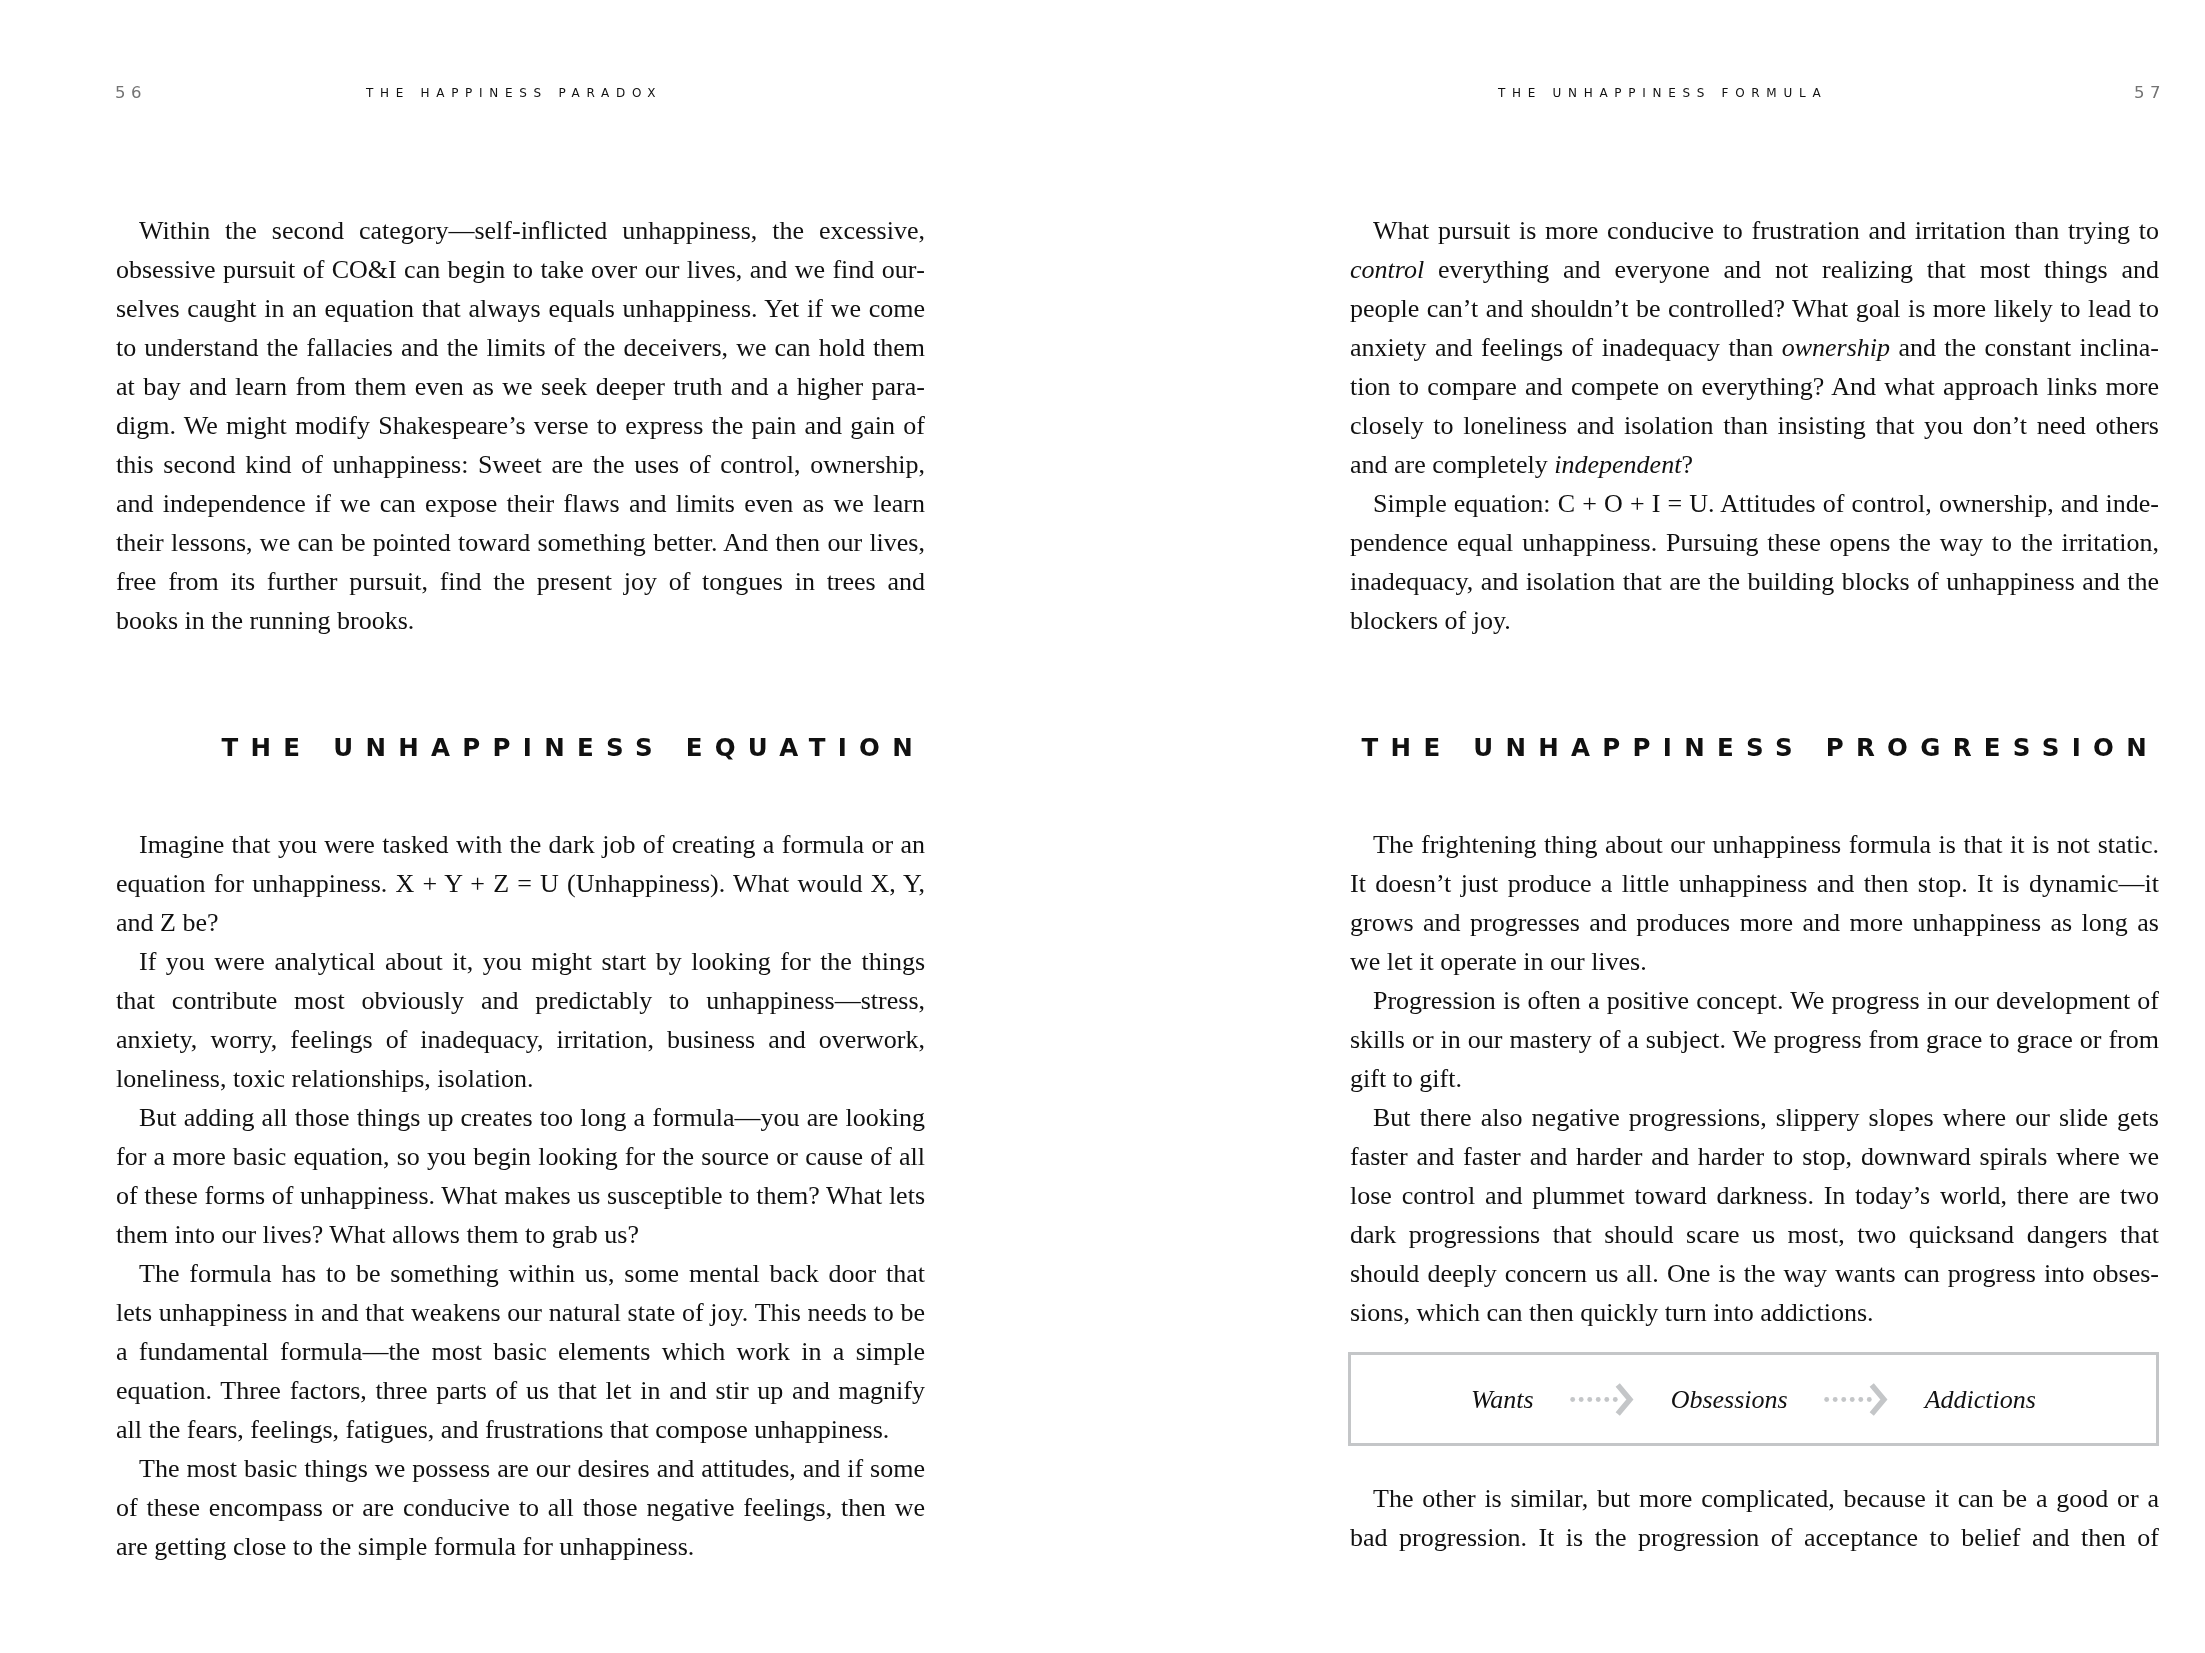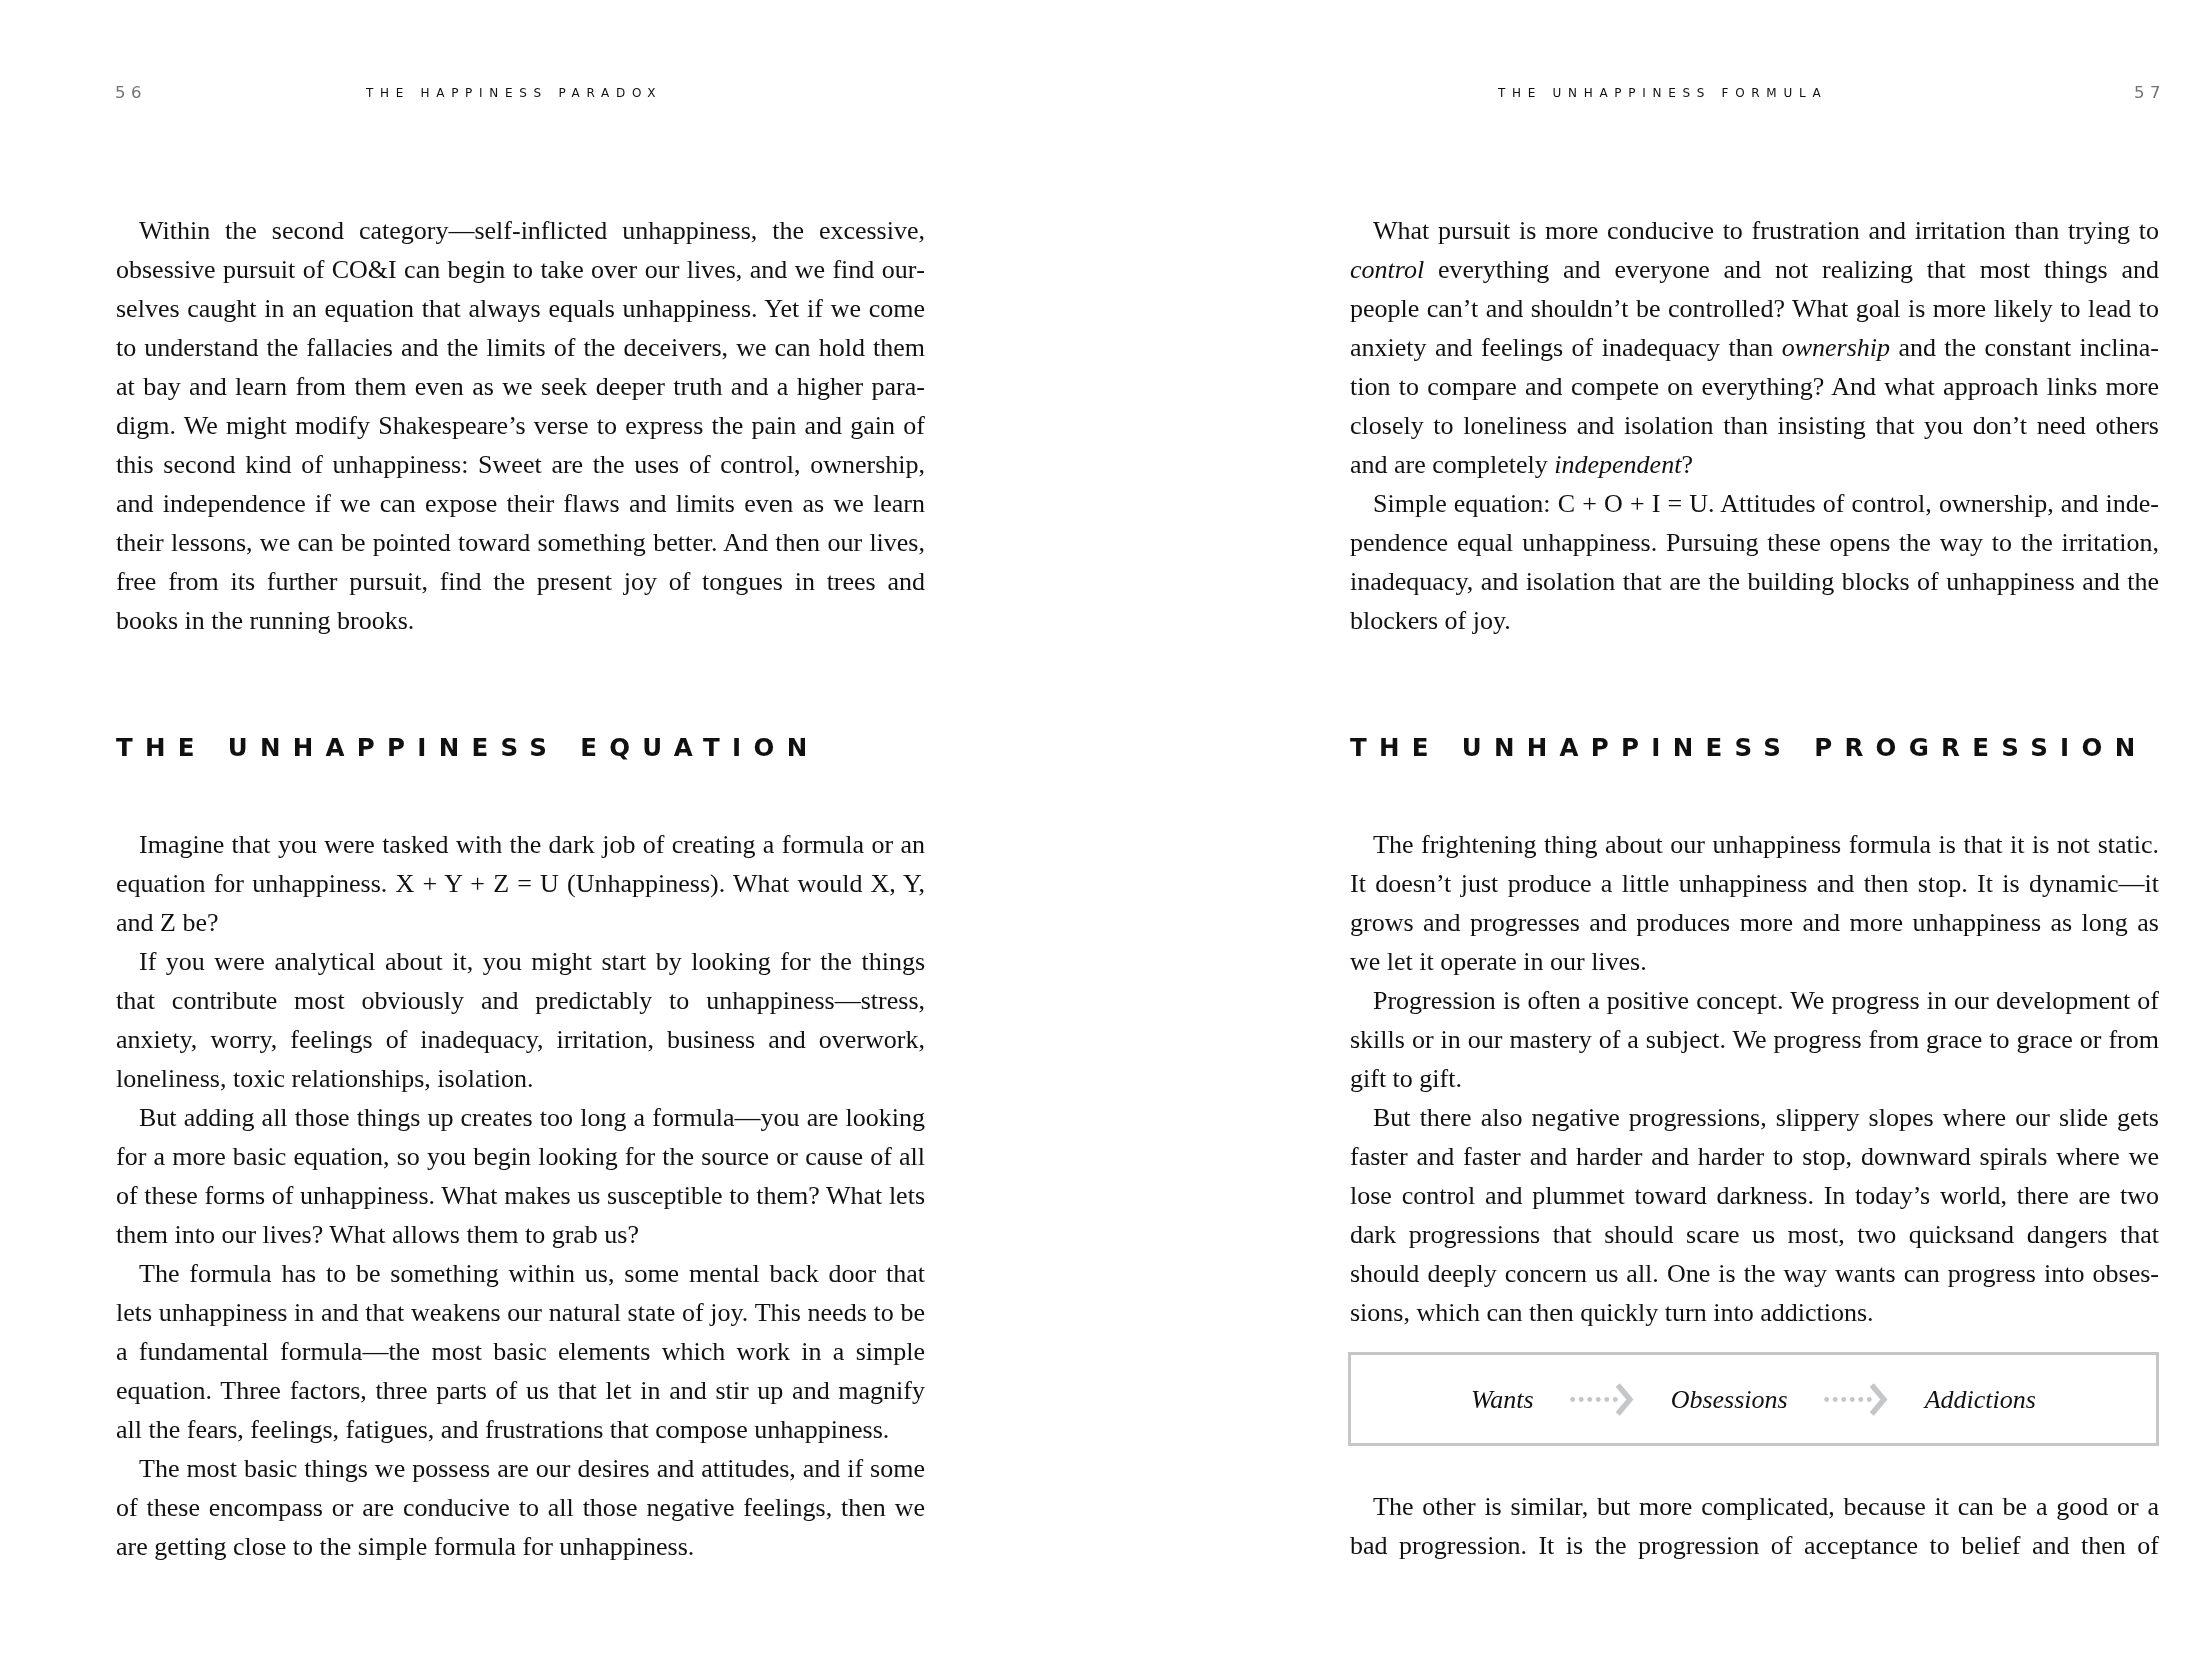--- a/index.html
+++ b/index.html
@@ -23,21 +23,21 @@
   .column {
     position: absolute; width: 809px;
     font-family: "Liberation Serif", serif;
     font-size: 26px; line-height: 39px; color: #111;
     text-align: justify;
   }
   .column p { margin: 0; text-indent: 23px; hyphens: manual; }
   .column em { font-style: italic; }
 
   .section-heading {
-    position: absolute; width: 809px; text-align: left;
+    position: absolute; width: 809px; text-align: right;
     font-family: "DejaVu Sans", sans-serif; font-weight: bold;
     font-size: 24.5px; letter-spacing: 12.3px; line-height: 37px; color: #111;
     white-space: nowrap;
   }
 
   .flow-box {
     position: absolute; left: 188px; top: 1352px; width: 805px; height: 88px;
     border: 3.7px solid #c4c6c8; background: #fff;
     display: flex; align-items: center; justify-content: center; gap: 12px;
   }
@@ -114,17 +114,17 @@
           <circle cx="48" cy="30" r="4"></circle>
             <circle cx="62" cy="30" r="4"></circle>
             <circle cx="76" cy="30" r="4"></circle>
         </g>
         <polyline points="80,6 100,30 80,54" fill="none" stroke="#c4c6c8" stroke-width="9"></polyline>
       </svg>
     </span>
     <span class="flow-term">Addictions</span>
   </div>
 
-  <div class="column" style="left:190px; top:1479px;margin-top:8px;">
+  <div class="column" style="left:190px; top:1479px;">
     <p style="text-align-last: justify;">The other is similar, but more complicated, because it can be a good or a bad progression. It is the progression of acceptance to belief and then of</p>
   </div>
 </div>
 
 
 </body></html>

